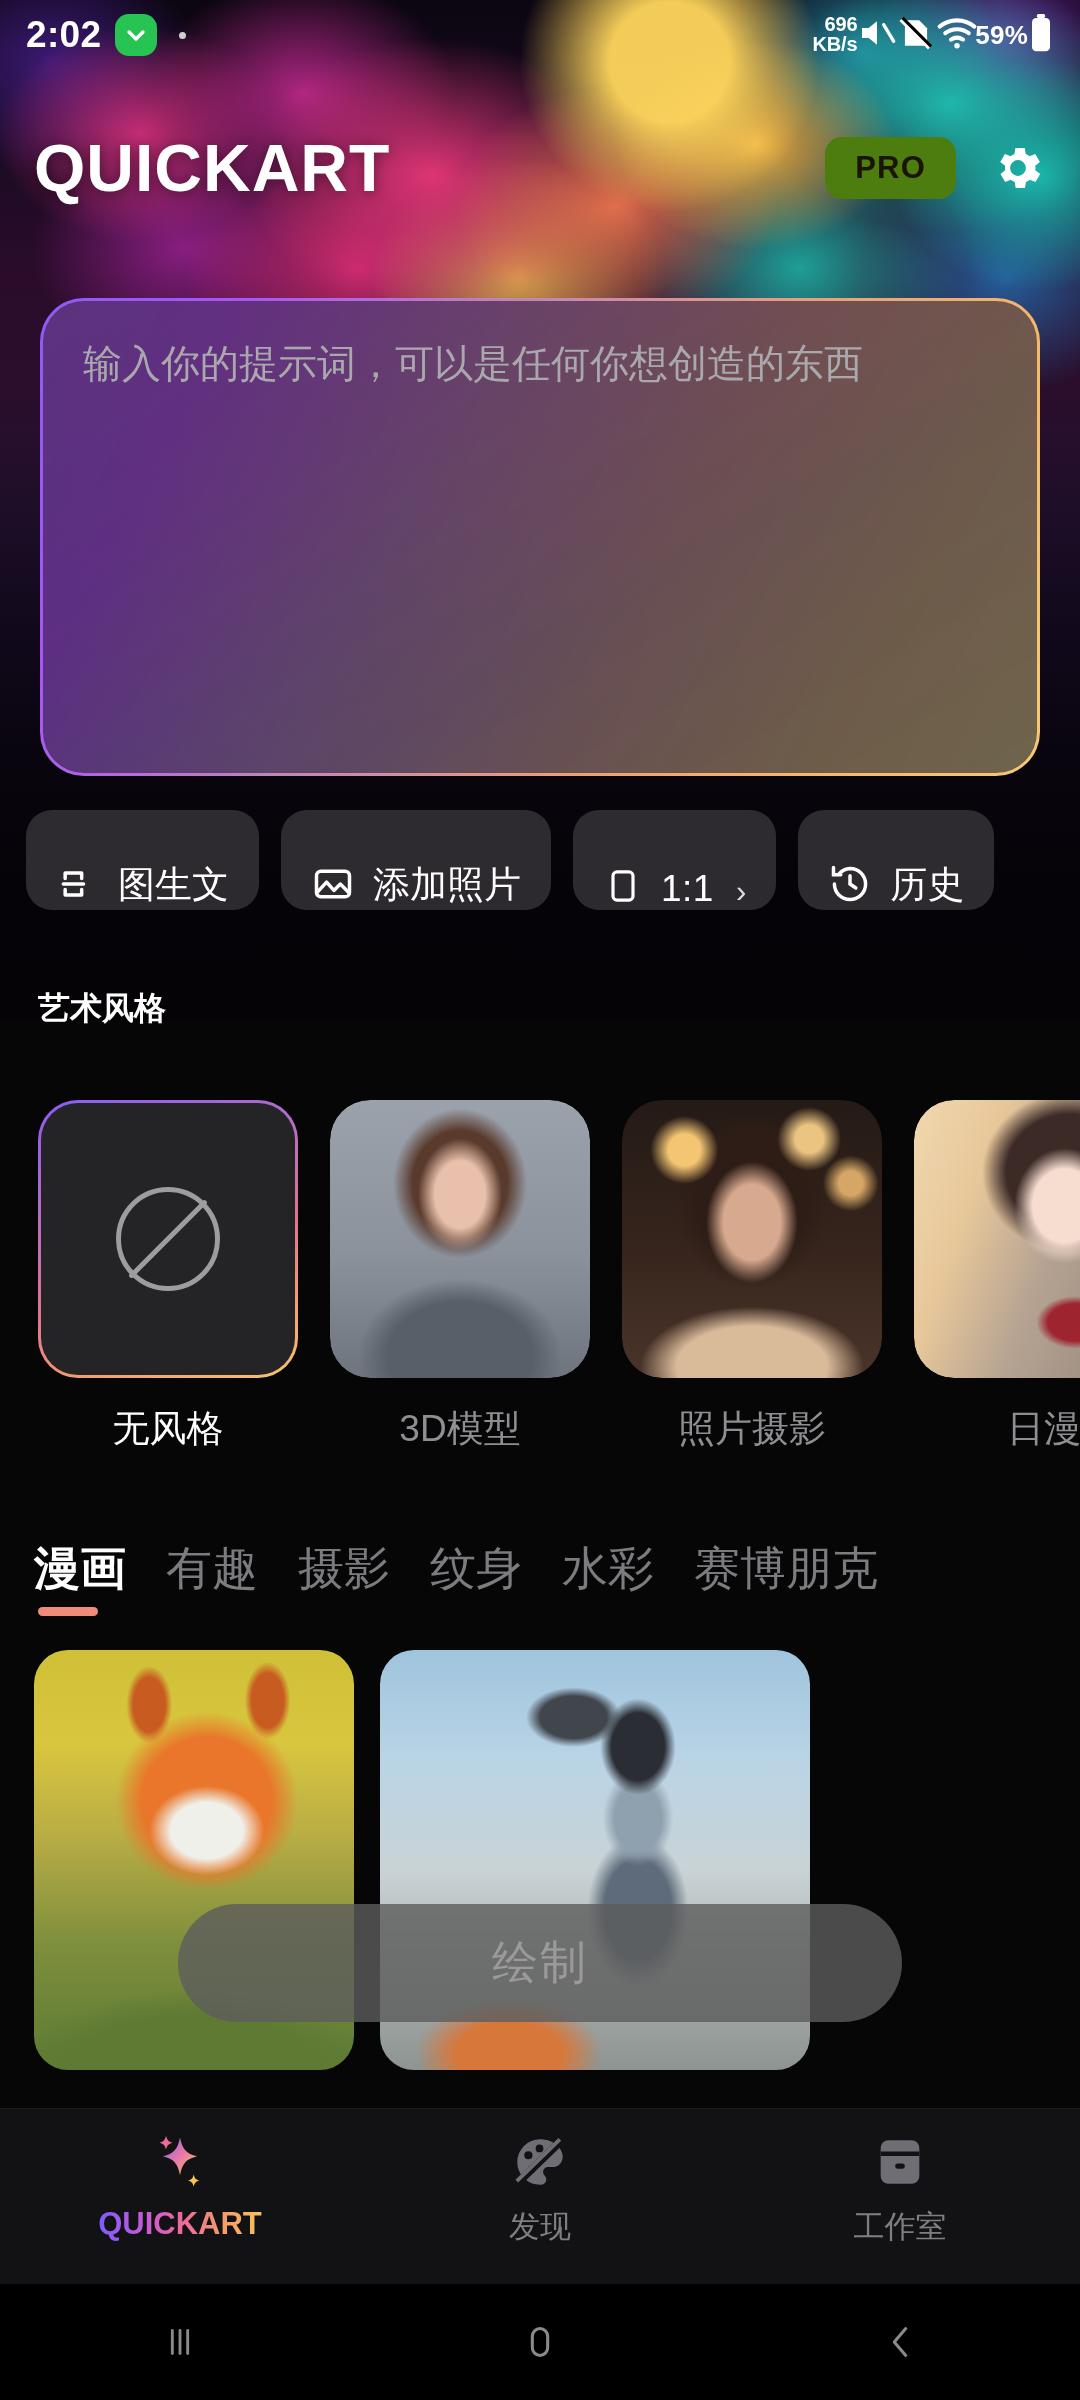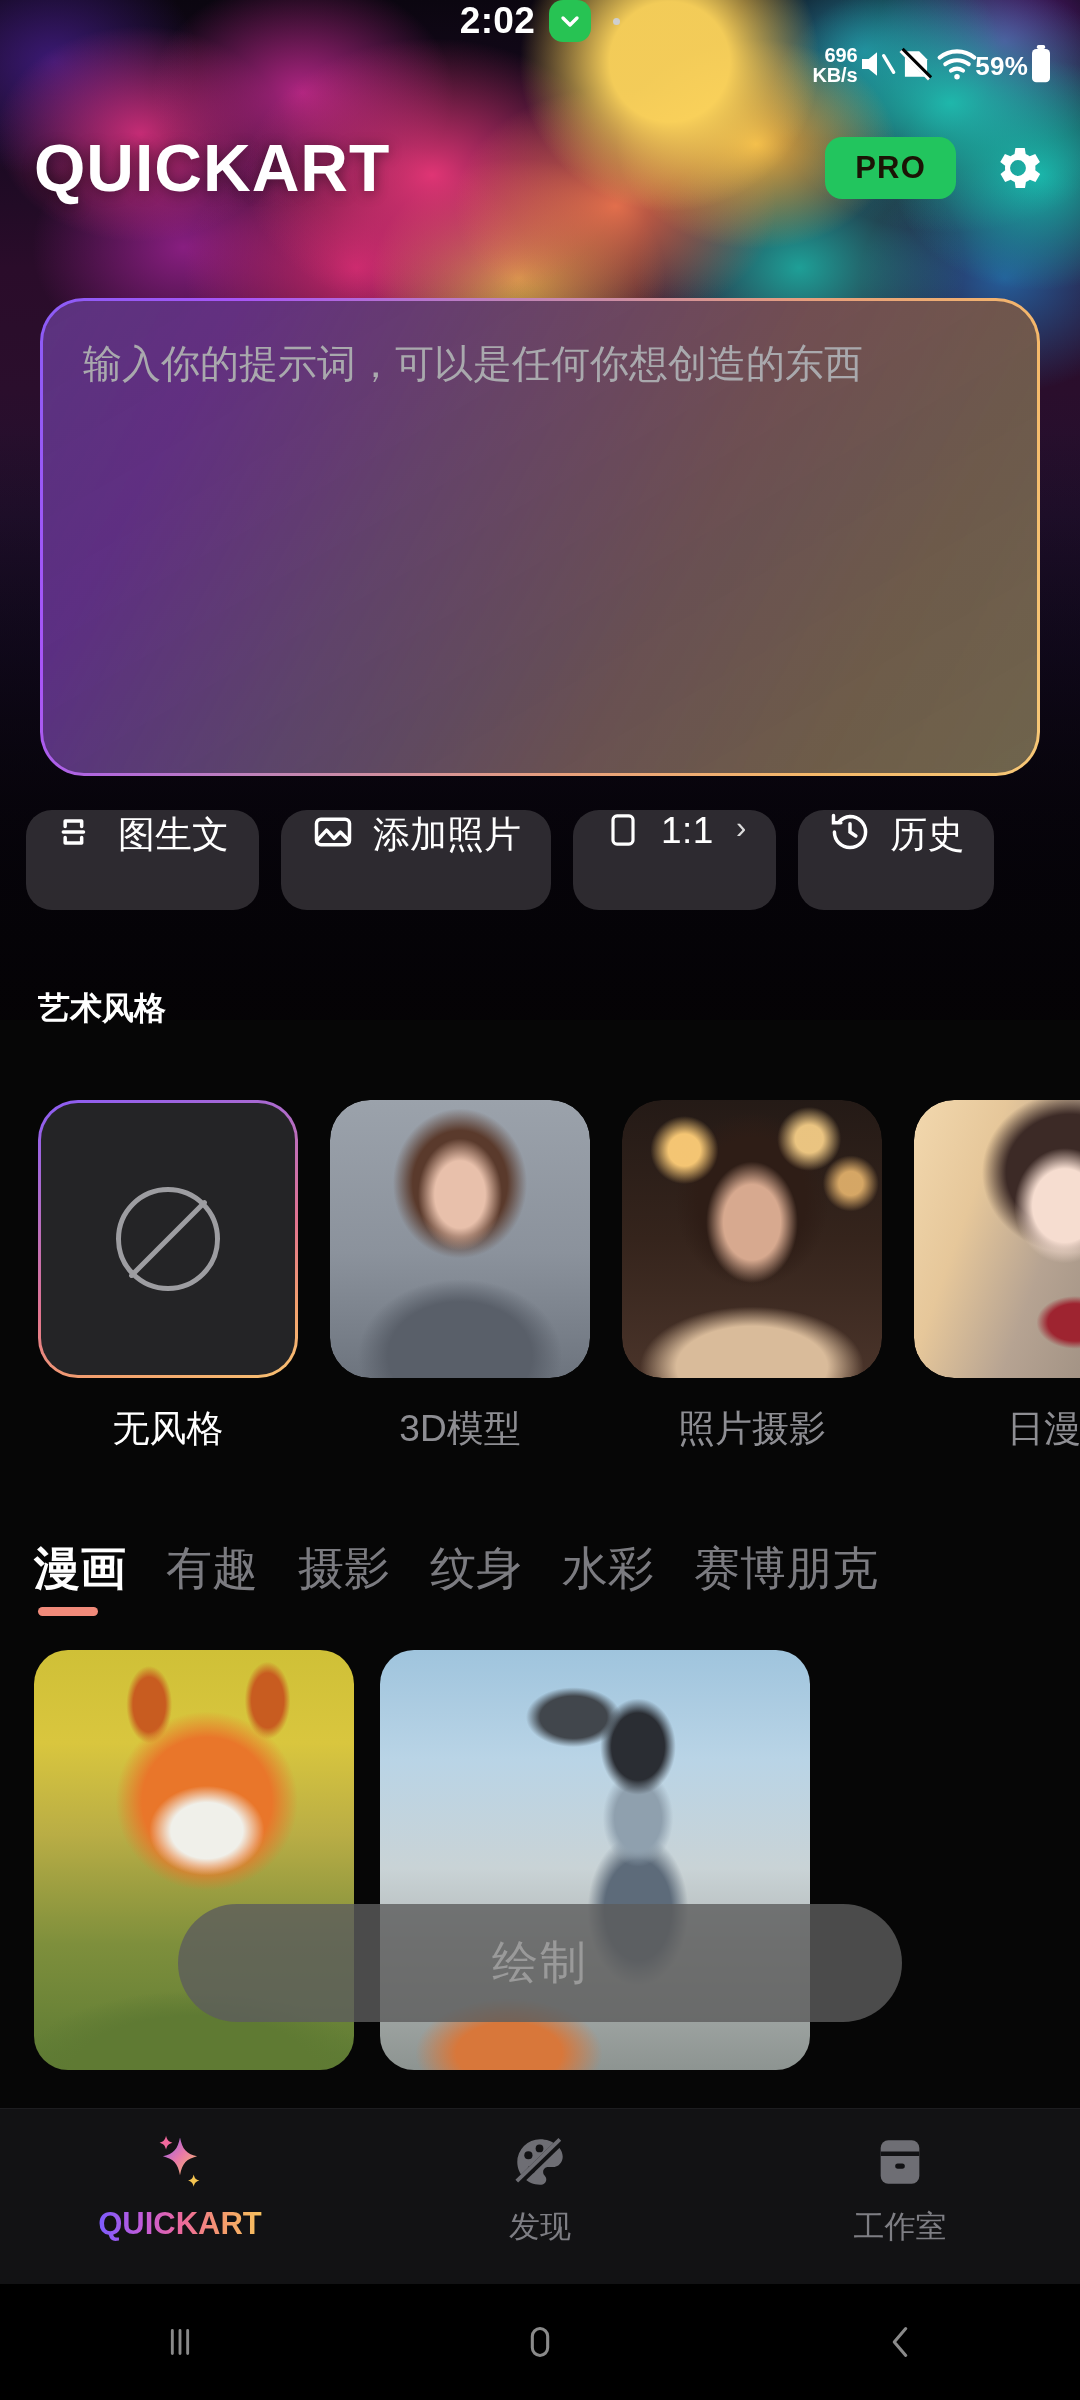--- a/index.html
+++ b/index.html
@@ -36,21 +36,21 @@
   }
   .hero-fade {
     position:absolute; left:0; top:430px; width:1080px; height:620px;
     background:linear-gradient(180deg, rgba(8,4,12,0) 0%, rgba(8,4,12,.45) 35%, rgba(5,3,8,.86) 72%, #050305 100%);
   }
   .body-bg { position:absolute; left:0; top:1020px; width:1080px; height:1380px; background:#060606; }
 
   
   .statusbar {
     position:absolute; left:0; top:0; width:1080px; height:70px;
-    display:flex; align-items:center; padding:0 26px; z-index:40;flex-direction:column;
+    display:flex; align-items:center; padding:0 26px; z-index:40;
   }
   .sb-left { display:flex; align-items:center; gap:14px; }
   .sb-time { font-size:37px; font-weight:600; letter-spacing:.3px; color:#fff; }
   .sb-badge {
     width:42px; height:42px; border-radius:14px; background:#27c353;
     display:flex; align-items:center; justify-content:center;
   }
   .sb-dot { width:7px; height:7px; border-radius:50%; background:#cfcfcf; margin-left:8px; }
   .sb-right { margin-left:auto; display:flex; align-items:center; gap:0; }
   .sb-speed { font-size:20px; font-weight:bold; line-height:.98; text-align:right; letter-spacing:-.2px; }
@@ -60,21 +60,21 @@
   .header {
     position:absolute; left:0; top:110px; width:1080px; height:115px;
     display:flex; align-items:center; padding:0 34px; z-index:30;
   }
   .brand {
     font-size:66px; font-weight:bold; letter-spacing:1px; color:#fff;
     text-shadow:0 2px 14px rgba(0,0,0,.45);
   }
   .hdr-right { margin-left:auto; display:flex; align-items:center; gap:34px; }
   .pro-badge {
-    background:#22c55e; color:#1b1405; font-size:31px; font-weight:bold;
+    background:#4d7c0f; color:#1b1405; font-size:31px; font-weight:bold;
     letter-spacing:1.2px; padding:13px 30px; border-radius:17px;
   }
   .gear { width:56px; height:56px; }
 
   
   .prompt-wrap {
     position:absolute; left:40px; top:298px; width:1000px; height:478px; z-index:25;
     border-radius:44px; padding:3px;
     background:linear-gradient(118deg,#8b5cf6 0%,#a855f7 16%,#c084b8 38%,#e8a07c 62%,#f5b96a 82%,#f7c877 100%);
   }
@@ -82,21 +82,21 @@
     width:100%; height:100%; border-radius:41px; padding:36px 40px;
     background:linear-gradient(150deg, rgba(62,26,52,.62) 0%, rgba(44,22,52,.6) 30%, rgba(26,30,58,.62) 62%, rgba(20,34,48,.6) 100%);
     backdrop-filter:blur(2px);
   }
   .prompt-ph { font-size:39px; line-height:1.38; color:#a9a9ad; }
 
   
   .chips { position:absolute; left:26px; top:810px; display:flex; gap:22px; z-index:25; }
   .chip {
     height:100px; border-radius:26px; background:rgba(58,55,60,.76);
-    display:flex; align-items:flex-start; gap:18px; padding:0 30px; white-space:nowrap;
+    display:flex; align-items:flex-end; gap:18px; padding:0 30px; white-space:nowrap;
   }
   .chip-txt { font-size:37px; color:#fff; }
   .chip-ratio { font-size:37px; color:#fff; letter-spacing:.5px; }
   .chevr { font-size:31px; color:#dcdcdc; margin-left:4px; }
 
   
   .sec-title {
     position:absolute; left:38px; top:987px; font-size:32px; font-weight:bold; color:#fff; z-index:25;
   }
 

